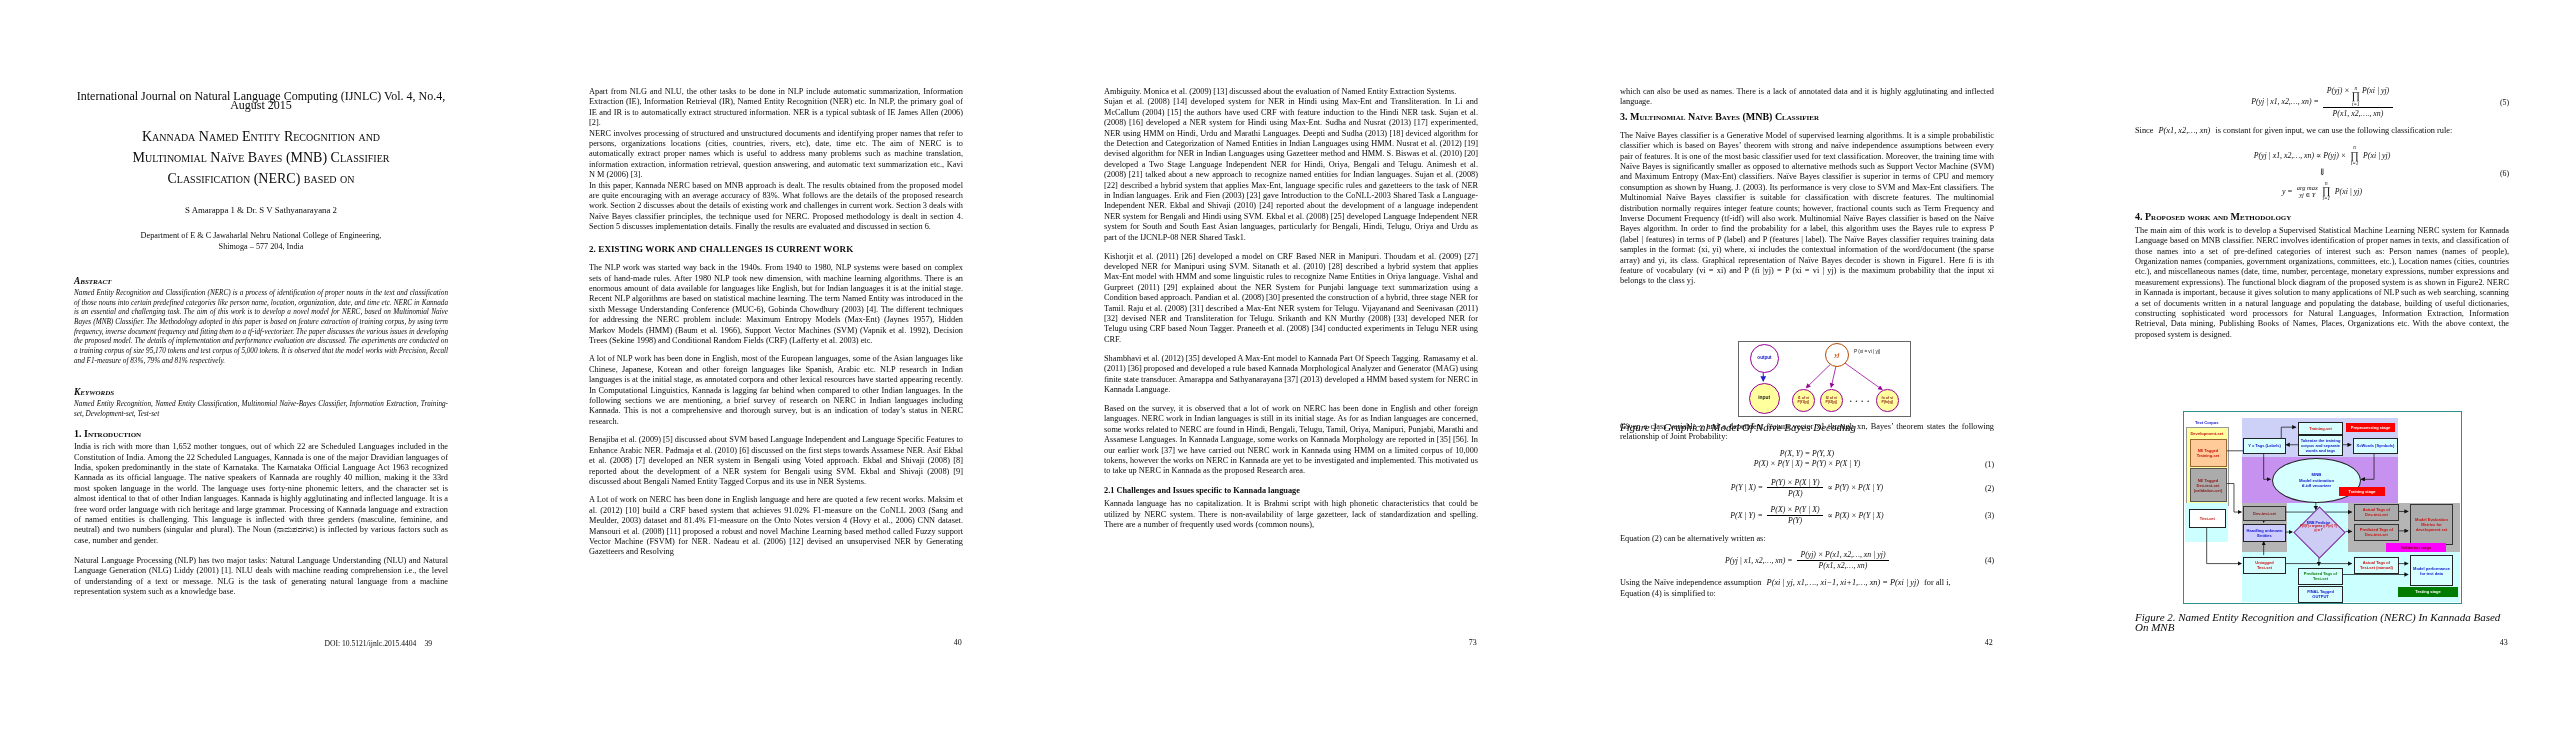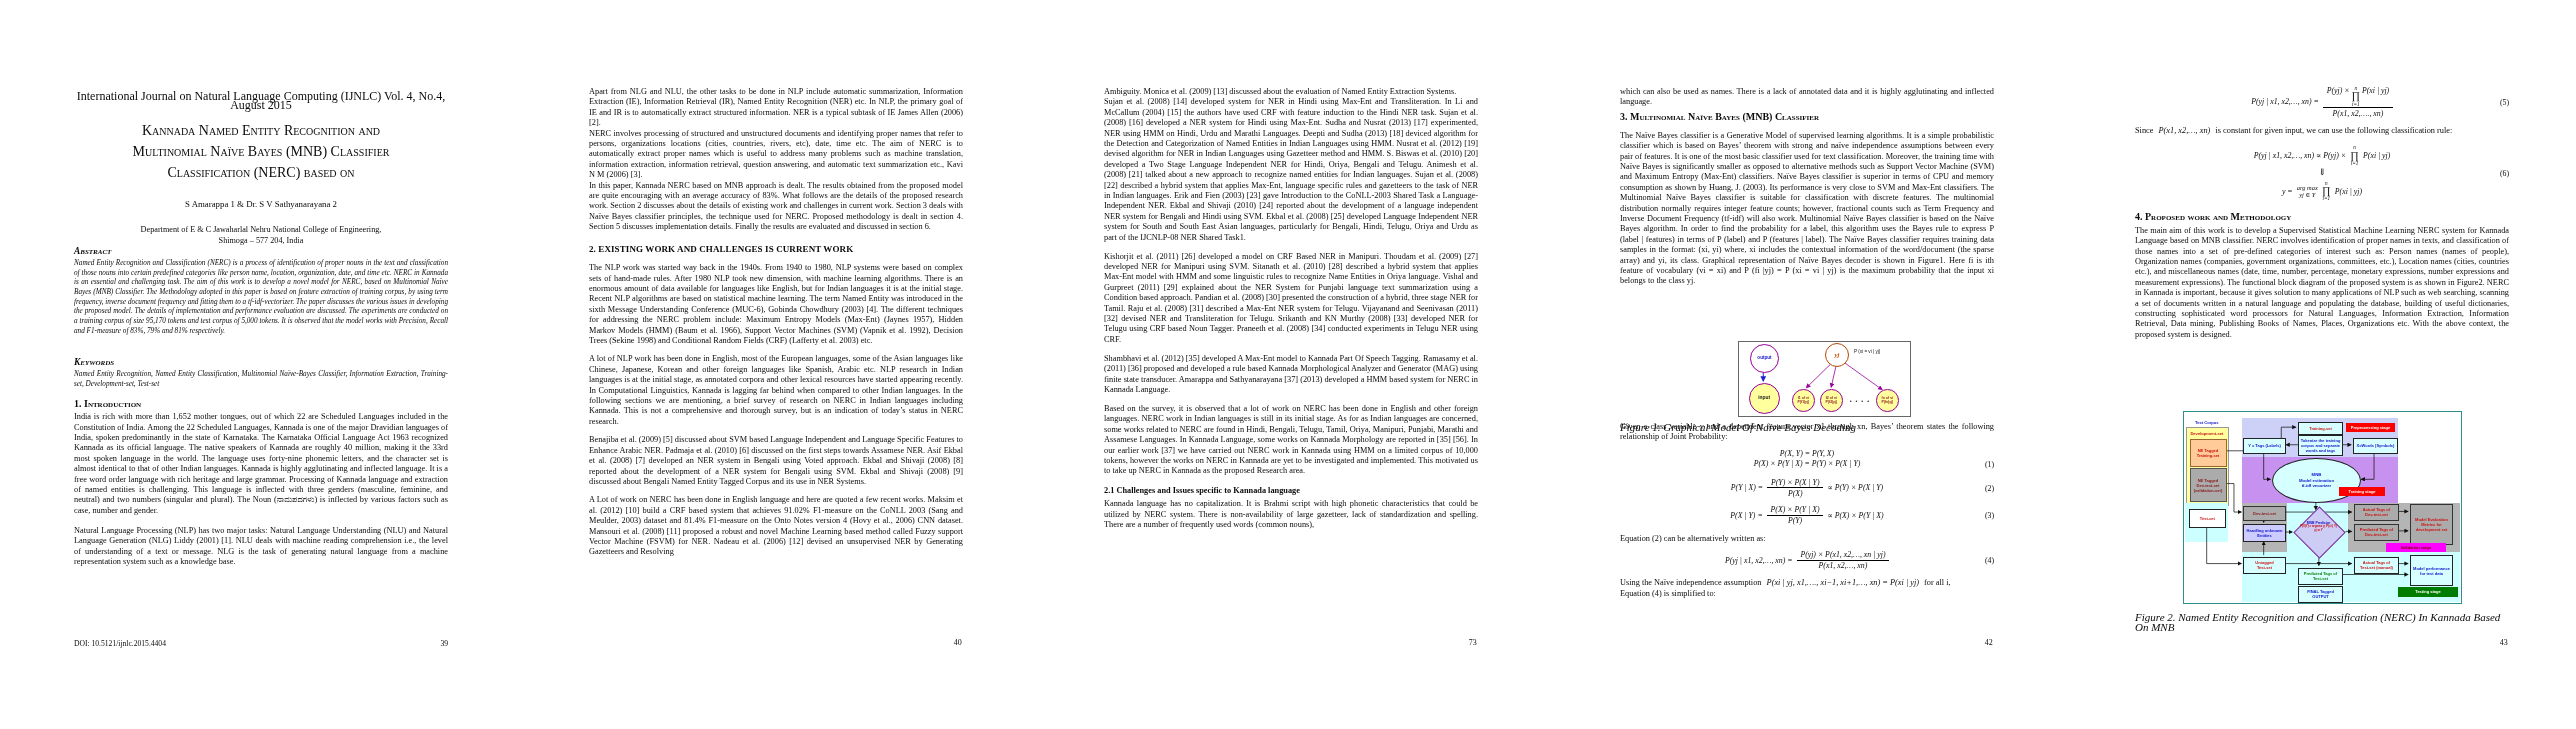--- a/index.html
+++ b/index.html
@@ -7,29 +7,29 @@
          font-family:"Liberation Serif","DejaVu Serif",serif; color:#0a0a0a; }
   .page { position:absolute; top:0; width:515px; height:729px; background:#fff; }
   .col  { position:absolute; left:74px; top:0; width:374px; height:729px;
           font-size:8.3px; line-height:10.4px; text-align:justify; }
   .para { margin:0; }
   .first { margin-top:87px; }
   .mt2{margin-top:1.2px}.mt4{margin-top:2.4px}.mt6{margin-top:3.6px}.mt10{margin-top:6px}
   .mt12{margin-top:7.3px}.mt13{margin-top:8px}.mt14{margin-top:8.5px}.mt16{margin-top:9.7px}
   .mt18{margin-top:11px}.mt36{margin-top:22px}.mtfig{margin-top:135px}
   .journal-header { margin-top:92px; text-align:center; font-size:12px; line-height:9px; }
-  .title { margin-top:10px; text-align:center; font-variant:small-caps; font-size:14px; line-height:21px; font-weight:500; }
+  .title { margin-top:16px; text-align:center; font-variant:small-caps; font-size:14px; line-height:21px; font-weight:500; }
   .authors { margin-top:16px; text-align:center; font-size:8.8px; }
   .affil { margin-top:14.6px; text-align:center; font-size:8.2px; line-height:11px; }
-  .h-italic-sc { font-variant:small-caps; font-style:italic; font-weight:bold; font-size:9.4px; text-align:left; }
+  .h-italic-sc { margin-top:24px; font-variant:small-caps; font-style:italic; font-weight:bold; font-size:9.4px; text-align:left; }
   .abstract-t { margin-top:2.4px; font-style:italic; font-size:7.2px; line-height:9.7px; }
   .h-sc { font-variant:small-caps; font-weight:bold; font-size:10px; text-align:left; line-height:12px; }
   .h-caps { font-weight:bold; font-size:9px; text-align:left; letter-spacing:0.1px; line-height:11px; }
   .h-sub { font-weight:bold; font-size:8.3px; text-align:left; }
-  .footer { position:absolute; top:639px; left:0; right:0; display:flex; justify-content:space-between; font-size:7.6px; font-style:normal;gap:8px; }
+  .footer { position:absolute; top:639px; left:0; right:16px; display:flex; justify-content:flex-end; font-size:7.6px; font-style:normal;gap:8px; }
   .pagenum { position:absolute; top:638px; right:1.2px; font-size:8px; }
   
   .eq { position:relative; display:flex; justify-content:center; align-items:center; gap:4.3px;
         font-style:italic; font-size:7.8px; line-height:9px; text-align:center; }
   .eq .no { position:absolute; right:0; top:50%; transform:translateY(-50%); font-style:normal; }
   .eq2l { position:relative; font-style:italic; font-size:7.8px; line-height:10.3px; text-align:center; }
   .frac { display:inline-block; text-align:center; vertical-align:middle; }
   .frac .fnum { display:block; border-bottom:0.6px solid #000; padding:0 3.6px 0.6px; }
   .frac .fden { display:block; padding-top:0.6px; }
   .fnum.row { display:flex; align-items:flex-start; justify-content:center; gap:2px; }

